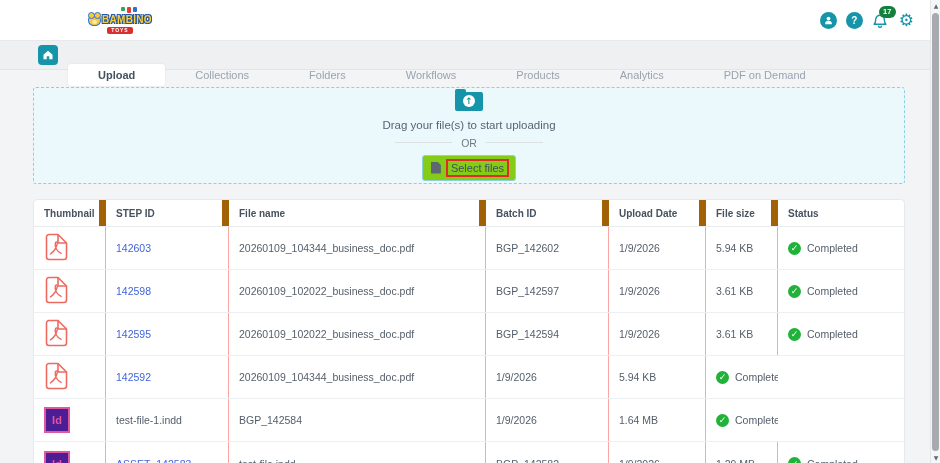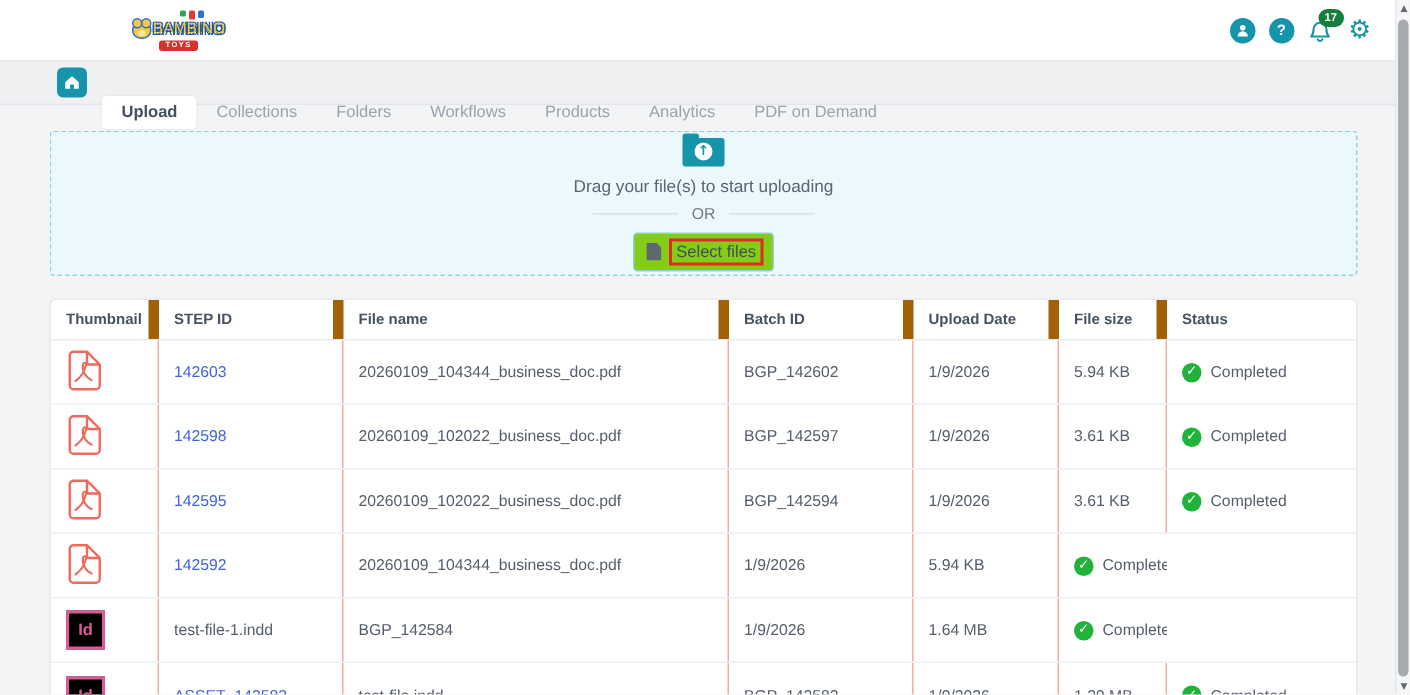--- a/index.html
+++ b/index.html
@@ -16,41 +16,41 @@
   .logo-blocks i:nth-child(1){background:#2fa84f;height:4px;}
   .logo-blocks i:nth-child(2){background:#e23b3b;height:6px;}
   .logo-blocks i:nth-child(3){background:#2f6fd0;height:5px;}
   .logo-row { display:flex; align-items:center; gap:1px; }
   .bear { width:13px; height:12px; background:#f6c945; border-radius:50% 50% 46% 46%;
     position:relative; border:1px solid #2f6fd0; }
   .bear:before,.bear:after { content:''; position:absolute; top:-3px; width:5px; height:5px;
     background:#f6c945; border:1px solid #2f6fd0; border-radius:50%; }
   .bear:before{left:-1px;} .bear:after{right:-1px;}
   .bear .muzzle { position:absolute; left:3px; top:5px; width:5px; height:4px; background:#fde9a8; border-radius:50%; }
-  .logo-text { font-size:10px; font-weight:normal; color:#f8cf3a; letter-spacing:.3px;
+  .logo-text { font-size:10px; font-weight:bold; color:#f8cf3a; letter-spacing:.3px;
     text-shadow:-1px -1px 0 #2255a4,1px -1px 0 #2255a4,-1px 1px 0 #2255a4,1px 1px 0 #2255a4; }
   .logo-sub { font-size:5px; font-weight:bold; color:#fff; background:#d93030;
     padding:1px 4px; border-radius:2px; margin-top:1px; letter-spacing:1px; }
 
   .header-actions { position:absolute; right:26px; top:0; height:41px; display:flex; align-items:center; gap:9px; }
   .round-ic { width:17px; height:17px; border-radius:50%; background:#1695aa; color:#fff;
     display:flex; align-items:center; justify-content:center; font-size:10px; font-weight:bold; cursor:pointer; }
   .bell-wrap { position:relative; cursor:pointer; width:18px; height:20px; margin-top:4px; }
   .badge { position:absolute; top:-7px; left:7px; min-width:17px; height:12px; background:#15803d;
     color:#fff; border-radius:7px; font-size:7.5px; font-weight:bold; display:flex;
     align-items:center; justify-content:center; padding:0 3px; }
   .gear-ic { color:#1695aa; font-family:"DejaVu Sans",sans-serif; font-size:17px; line-height:1; cursor:pointer; }
 
   
   .nav { height:29px; background:#eef0f2; border-bottom:1px solid #e3e5e9;
     display:flex; align-items:center; padding-left:38px; gap:10px; }
   .home-btn { width:20px; height:20px; background:#1695aa; border:none; border-radius:4px;
     display:flex; align-items:center; justify-content:center; cursor:pointer; }
   .tabs { display:flex; align-items:center; height:29px; }
-  .tab { font-size:11px; color:#9aa3ad; padding:5px 13px; cursor:pointer; white-space:nowrap;margin-top:39px; }
+  .tab { font-size:11px; color:#9aa3ad; padding:5px 30px; cursor:pointer; white-space:nowrap;margin-top:39px; }
   .tab.active { background:#fff; color:#43505d; font-weight:bold; border-radius:3px;
     box-shadow:0 0 2px rgba(0,0,0,.08); }
 
   
   .content { padding:17px 35px 0 33px; }
   .dropzone { height:97px; background:#ebf9fc; border:1px dashed #89d2de; border-radius:3px;
     display:flex; flex-direction:column; align-items:center; justify-content:center; cursor:pointer; }
   .folder { width:28px; height:19px; background:#1695aa; border-radius:2px; position:relative; margin-top:1px; }
   .folder:before { content:''; position:absolute; top:-3px; left:0; width:11px; height:4px;
     background:#1695aa; border-radius:2px 2px 0 0; }
@@ -76,21 +76,21 @@
   .hcell:last-child { border-right:none; }
   .trow { height:43px; border-bottom:1px solid #edf0f3; }
   .trow:last-child { border-bottom:none; }
   .cell { display:flex; align-items:center; padding-left:10px; font-size:10.5px; color:#545e6a;
     border-right:1px solid #fca5a5; overflow:hidden; white-space:nowrap; }
   .cell:last-child { border-right:none; }
   .step-link { color:#4164dd; text-decoration:none; cursor:pointer; }
   .check { width:13px; height:13px; border-radius:50%; background:#21b23a; color:#fff;
     font-size:9px; display:flex; align-items:center; justify-content:center; margin-right:6px;
     font-family:"DejaVu Sans",sans-serif; flex:0 0 13px; }
-  .indd-icon { width:26px; height:26px; background:#000000; border:2px solid #e0589c;
+  .indd-icon { width:26px; height:26px; background:#4c1d95; border:2px solid #e0589c;
     color:#e0589c; font-weight:bold; font-size:11px; display:flex; align-items:center;
     justify-content:center; }
 
   
   .scrollbar { position:absolute; right:0; top:0; width:10px; height:463px; background:#f5f6f7;
     border-left:1px solid #e3e5e7; }
   .sb-thumb { position:absolute; left:1px; right:1px; top:13px; bottom:12px; background:#a7aaaf; border-radius:4px; }
   .sb-arrow { position:absolute; left:0; width:10px; text-align:center; font-size:6px; color:#63686e;
     font-family:"DejaVu Sans",sans-serif; }
   .sb-up { top:2px; } .sb-down { bottom:2px; }

